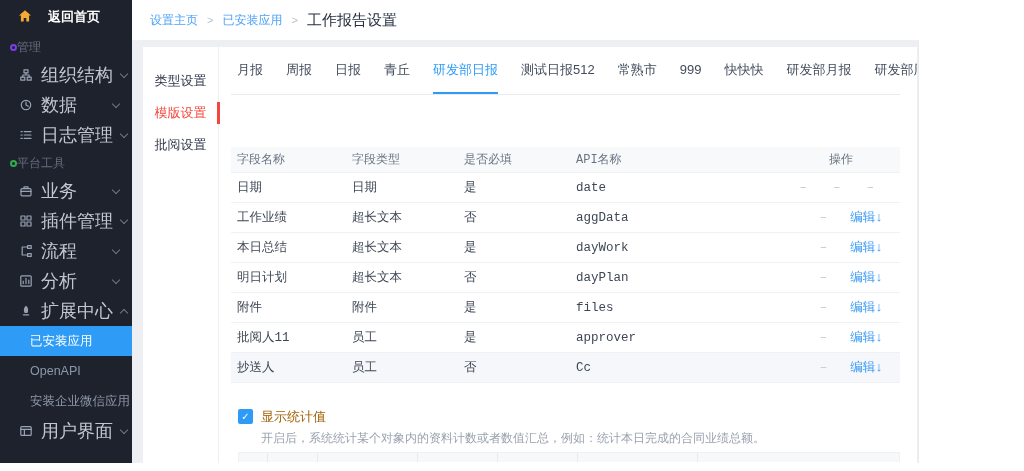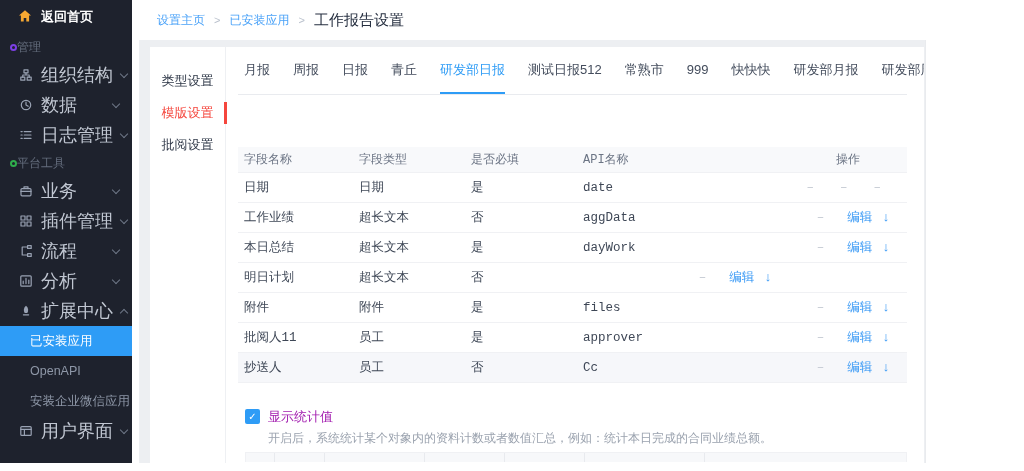--- a/index.html
+++ b/index.html
@@ -4,38 +4,38 @@
 <style>
   * { margin:0; padding:0; box-sizing:border-box; }
   html,body { width:1024px; height:471px; overflow:hidden; background:#fff;
     font-family:"Liberation Sans","DejaVu Sans",sans-serif; }
   :root { --accent:#2e9cf6; --danger:#f5463d; }
 
   .app { display:flex; height:463px; }
 
   
   .sidebar { width:132px; background:#1e222d; flex-shrink:0; font-size:12px; }
-  .side-home { height:34px; display:flex; align-items:center; padding-left:18px; gap:9px;
+  .side-home { height:34px; display:flex; align-items:center; padding-left:18px; gap:16px;
     color:#fff; font-size:13px; font-weight:bold; cursor:pointer; }
   .m-section { height:26px; display:flex; align-items:center; padding-left:10px; 
     color:#646d7d; font-size:12px; }
   .ring { width:7px; height:7px; border-radius:50%; border:2px solid #888; flex-shrink:0; }
   .m-item { height:30px; display:flex; align-items:center; padding:0 13px 0 20px; gap:8px;
     color:#c1c7d2; cursor:pointer; font-size:18px; }
   .m-item .micon { width:13px; height:13px; color:#99a2b3; display:flex; align-items:center; flex-shrink:0; }
   .m-item .lbl { flex:1; white-space:nowrap; }
   .chev { width:6px; height:6px; border-right:1.5px solid #6e7787; border-bottom:1.5px solid #6e7787;
     transform:rotate(45deg); margin-top:-3px; flex-shrink:0; }
   .chev.up { transform:rotate(-135deg); margin-top:3px; }
   .m-sub { height:30px; display:flex; align-items:center; padding-left:30px; color:#8e97a7;
     cursor:pointer; font-size:12.5px; white-space:nowrap; }
   .m-sub.active { background:var(--accent); color:#fff; }
 
   
-  .main { flex:1; display:flex; flex-direction:column; min-width:0;padding-left:7px; }
+  .main { flex:1; display:flex; flex-direction:column; min-width:0; }
   .topbar { height:40px; background:#fff; display:flex; align-items:center; padding-left:18px; flex-shrink:0; }
   .breadcrumb { display:flex; align-items:center; gap:9px; font-size:12px; }
   .breadcrumb .link { color:#4aa2f8; cursor:pointer; }
   .breadcrumb .sep { color:#b9c0cc; font-size:11px; }
   .breadcrumb .current { color:#262f40; font-size:15px; }
 
   .body-row { flex:1; display:flex; min-height:0; }
   .content { width:786px; background:#edeff2; padding:7px 1px 0 11px; flex-shrink:0; }
   .gutter { flex:1; background:#fff; border-left:1px solid #e9ebee; }
   .card { background:#fff; height:100%; display:flex; overflow:hidden; }
@@ -61,30 +61,30 @@
   .t-row { display:grid; grid-template-columns:115px 112px 112px 206px 1fr; align-items:center;
     height:30px; border-bottom:1px solid #f0f1f4; color:#3e4756; padding-left:6px; }
   .t-row.t-head-row { height:26px; background:#f8f9fb; color:#6b7484; font-size:12px; }
   .t-row.hl { background:#f6f7fa; }
   .cell { white-space:nowrap; overflow:hidden; }
   .cell.ops { display:flex; justify-content:flex-end; align-items:center; padding-right:17px; }
   .t-head-row .cell.ops { justify-content:center; padding-right:0; }
   .dash { color:#c3c9d2; }
   .ops-none { padding-right:26px !important; gap:26px; }
   .ops-edit .dash { margin-right:23px; }
-  .edit-link { color:#3798f5; cursor:pointer; margin-right:10px; }
+  .edit-link { color:#3798f5; cursor:pointer; }
   .arrow-down { color:#3798f5; cursor:pointer; font-size:13px; }
 
   
   .stat { margin:25px 17px 0 0; padding-left:7px; }
   .stat-row { display:flex; align-items:center; gap:8px; height:17px; }
   .checkbox { width:15px; height:15px; border-radius:2px; background:var(--accent); display:flex;
     align-items:center; justify-content:center; cursor:pointer; flex-shrink:0; }
   .check { color:#fff; font-size:10px; font-weight:bold; line-height:1; }
-  .stat-label { font-size:13px; color:#a21caf; }
+  .stat-label { font-size:13px; color:#a16207; }
   .stat-desc { margin:5px 0 0 23px; font-size:12px; color:#9aa2ae; }
 
   
   .strip { margin:5px 17px 0 7px; height:10px; background:#f7f8fa;
     border:1px solid #f0f1f4; border-bottom:none; position:relative; }
   .strip i { position:absolute; top:0; bottom:0; width:1px; background:#e8eaee; }
 </style>
 </head>
 <body>
 
@@ -281,20 +281,21 @@
                     <div class="cell ops ops-edit">
                       <span class="dash">–</span>
                       <span class="edit-link">编辑</span>
                       <span class="arrow-down">↓</span>
                     </div>
                   </div>
                   <div class="t-row">
                     <div class="cell">明日计划</div>
                     <div class="cell">超长文本</div>
                     <div class="cell">否</div>
+                    <div class="cell">dayPlan</div>
                     <div class="cell ops ops-edit">
                       <span class="dash">–</span>
                       <span class="edit-link">编辑</span>
                       <span class="arrow-down">↓</span>
                     </div>
                   </div>
                   <div class="t-row">
                     <div class="cell">附件</div>
                     <div class="cell">附件</div>
                     <div class="cell">是</div>

